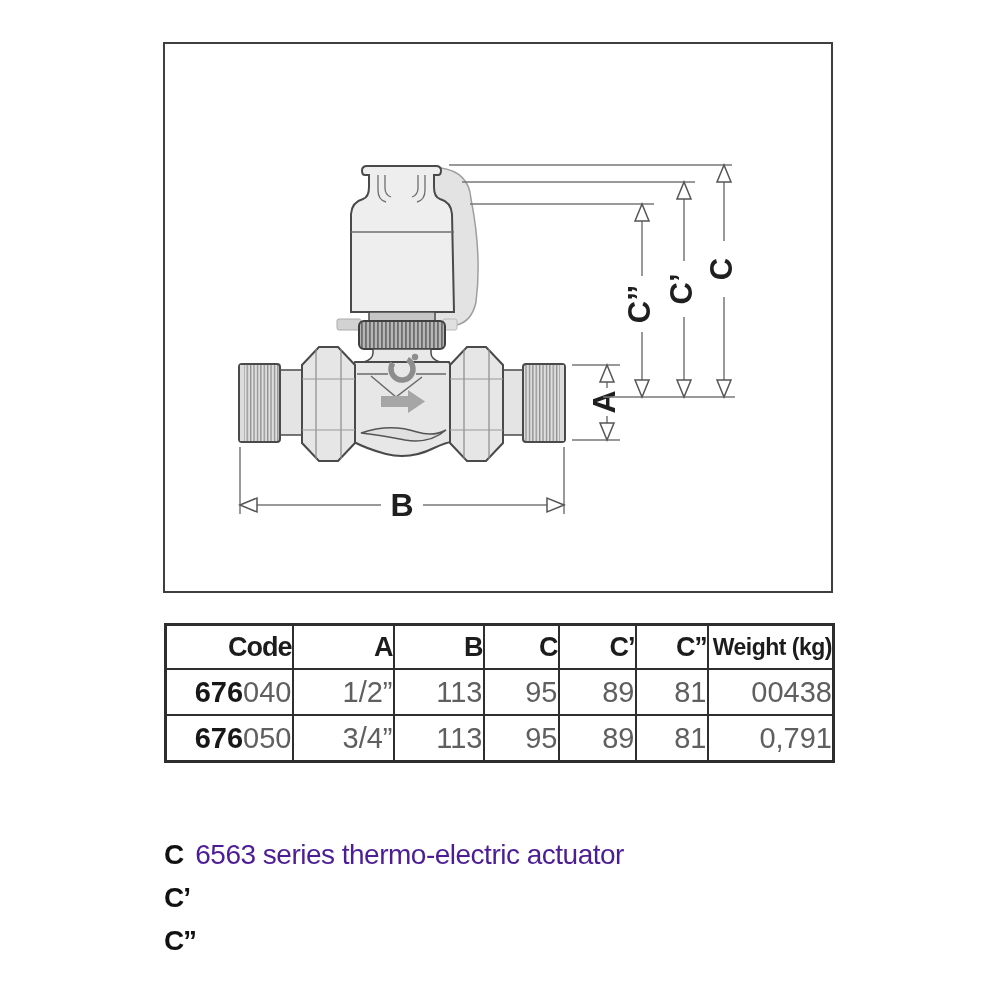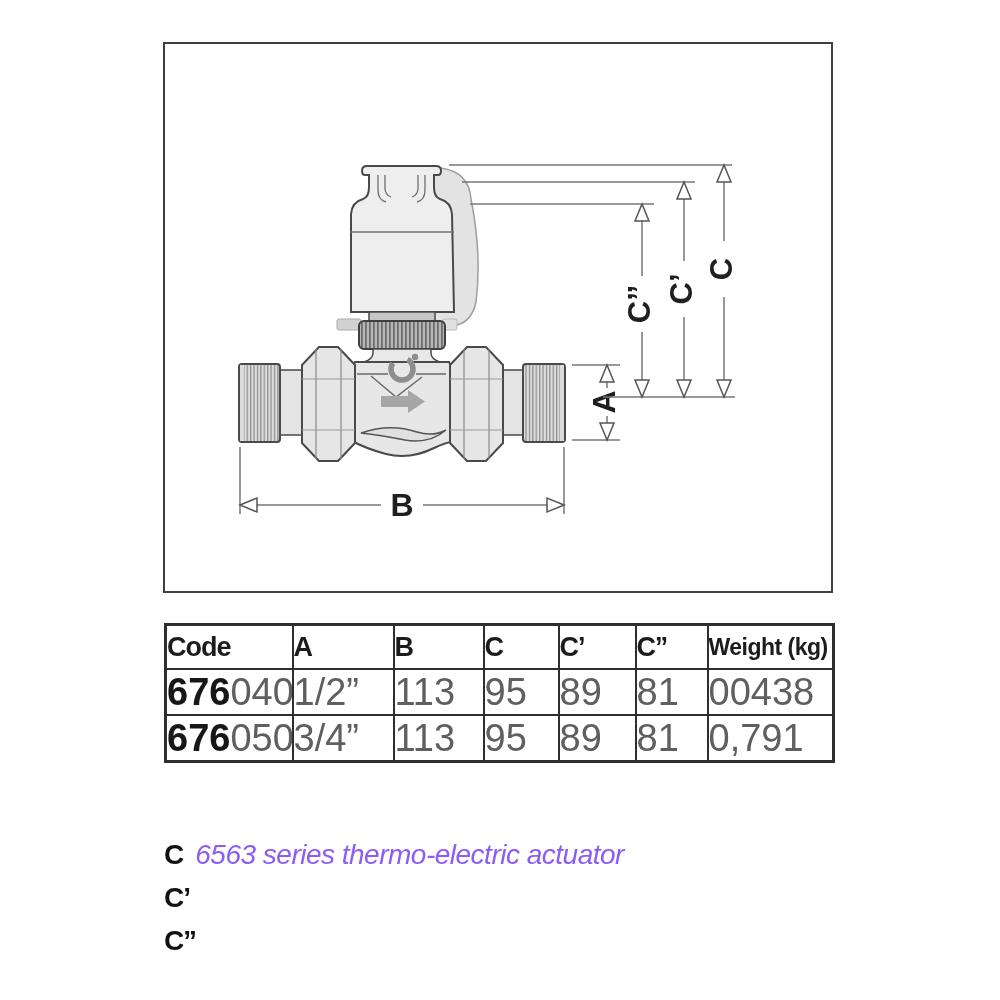--- a/index.html
+++ b/index.html
@@ -2,33 +2,33 @@
 <html><head>
 <meta charset="utf-8">
 <style>
   html,body{margin:0;padding:0;background:#ffffff;}
   .page{position:relative;width:1000px;height:1000px;background:#ffffff;
         font-family:"Liberation Sans",sans-serif;overflow:hidden;}
   .drawing-box{position:absolute;left:163px;top:42px;width:666px;height:547px;
         border:2px solid #3f3f3f;background:#ffffff;}
   .dims-table{position:absolute;left:164px;top:623px;border-collapse:collapse;
         table-layout:fixed;width:670px;}
-  .dims-table th,.dims-table td{border:2px solid #2e2e2e;text-align:left;
+  .dims-table th,.dims-table td{border:2px solid #2e2e2e;text-align:right;
         vertical-align:middle;padding:0;overflow:hidden;}
   .dims-table{border:3px solid #2e2e2e;}
   .dims-table th{height:42px;font-size:27px;font-weight:bold;color:#1c1c1c;letter-spacing:-1px;}
   .dims-table th.small{font-size:23px;letter-spacing:-0.5px;}
-  .dims-table td{height:44px;font-size:38px;font-weight:400;color:#5f5f5f;letter-spacing:0;}
+  .dims-table td{height:44px;font-size:29px;font-weight:400;color:#5f5f5f;letter-spacing:0;}
   .code-prefix{font-weight:bold;color:#171717;}
   .code-suffix{font-weight:400;color:#5f5f5f;}
   .footnotes{position:absolute;left:164px;top:839px;}
   .footnote-line{display:flex;align-items:baseline;height:43px;}
   .footnote-label{font-weight:bold;font-style:normal;color:#111111;font-size:28px;
         margin-right:12px;letter-spacing:-1px;}
-  .footnote-text{font-style:italic;color:#8b5cf6;font-size:28px;letter-spacing:-0.5px;}
+  .footnote-text{color:#4c1d95;font-size:28px;letter-spacing:-0.5px;}
   .dim-label{font-family:"Liberation Sans",sans-serif;font-weight:bold;fill:#1f1f1f;}
 </style>
 </head>
 <body>
 
 <div class="page">
 
   <div class="drawing-box">
     <svg width="666" height="547" viewBox="0 0 666 547">
       <defs>

